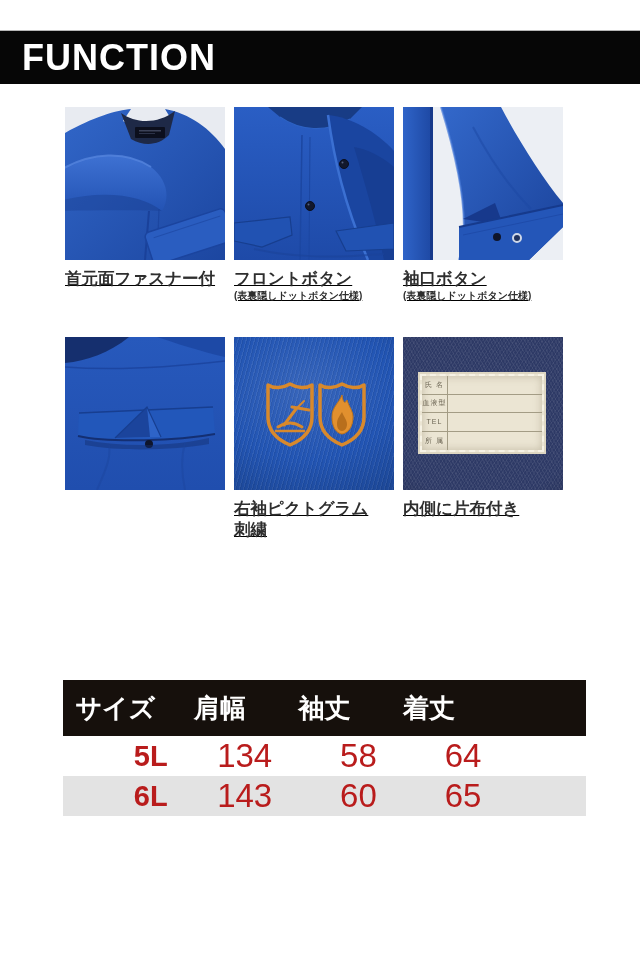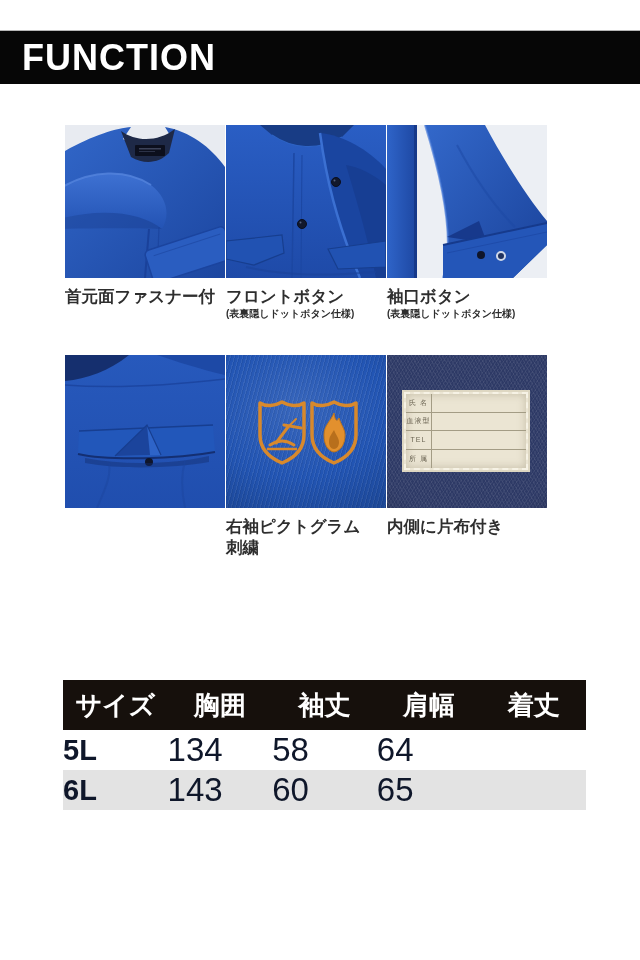--- a/index.html
+++ b/index.html
@@ -5,22 +5,22 @@
   html,body{margin:0;padding:0;}
   body{background:#ffffff;font-family:"Liberation Sans","DejaVu Sans",sans-serif;}
   .page{position:relative;width:640px;height:960px;background:#ffffff;overflow:hidden;}
 
   
   .function-bar{position:absolute;top:30px;left:0;width:640px;height:53px;background:#060606;
     border-top:1px solid #b5b5b5;display:flex;align-items:center;}
   .function-title{color:#ffffff;font-size:36px;font-weight:bold;letter-spacing:1px;padding-left:22px;}
 
   
-  .features{position:absolute;top:125px;left:65px;width:498px;display:grid;
-    grid-template-columns:repeat(3,160px);column-gap:1px;}
+  .features{position:absolute;top:107px;left:65px;width:498px;display:grid;
+    grid-template-columns:repeat(3,160px);column-gap:9px;text-decoration:underline;}
   .feature{width:160px;height:230px;}
   .photo{position:relative;width:160px;height:153px;overflow:hidden;background:#e9ebf0;}
   .photo svg{position:absolute;top:0;left:0;display:block;}
   .cap{margin-top:8px;min-height:68px;}
   .cap .main{display:block;font-size:16.5px;font-weight:600;color:#2e2e2e;line-height:1.25;}
   .cap .sub{display:block;font-size:10px;font-weight:600;color:#2e2e2e;line-height:1.3;}
   .cap .sub.big{font-size:16.5px;line-height:1.25;}
 
   
   .photo.picto-bg{background:
@@ -36,26 +36,26 @@
   .name-label{position:absolute;left:17px;top:37px;width:120px;height:74px;background:#ebe5d3;
     border:2px dashed #f6f2e5;box-shadow:0 0 0 2px #ded7c2, inset 0 0 8px rgba(120,110,80,0.35);}
   .lrow{display:flex;height:25%;box-sizing:border-box;border-bottom:1px solid #a39c85;}
   .lrow:last-child{border-bottom:none;}
   .lkey{width:26px;box-sizing:border-box;border-right:1px solid #a39c85;display:flex;align-items:center;
     justify-content:center;font-size:7px;color:#6c6554;letter-spacing:1px;white-space:nowrap;overflow:hidden;}
   .lval{flex:1;}
 
   
   .size-table{position:absolute;top:680px;left:63px;width:523px;}
-  .thead{height:50px;background:#16100c;display:grid;grid-template-columns:repeat(5,1fr);
+  .thead{height:56px;background:#16100c;display:grid;grid-template-columns:repeat(5,1fr);
     align-items:center;}
   .thead span{color:#ffffff;font-size:26px;font-weight:bold;text-align:center;}
   .trow{height:40px;display:grid;grid-template-columns:repeat(5,1fr);align-items:center;}
   .trow.alt{background:#e3e3e3;}
-  .trow span{text-align:left;color:#0f172a;font-size:33px;font-weight:500;}
+  .trow span{text-align:right;color:#b91c1c;font-size:33px;font-weight:500;}
   .trow span.size{font-size:29px;font-weight:600;}
 </style>
 </head>
 <body>
 
 <div class="page">
 
   <div class="function-bar">
     <span class="function-title">FUNCTION</span>
   </div>
@@ -240,23 +240,22 @@
       <div class="cap">
         <span class="main">内側に片布付き</span>
       </div>
     </div>
 
   </div>
 
   <div class="size-table">
     <div class="thead">
       <span>サイズ</span>
-      <span>胸囲</span>
+      <span>肩幅</span>
       <span>袖丈</span>
-      <span>肩幅</span>
       <span>着丈</span>
     </div>
     <div class="trow">
       <span class="size">5L</span>
       <span>134</span>
       <span>58</span>
       <span>64</span>
     </div>
     <div class="trow alt">
       <span class="size">6L</span>

